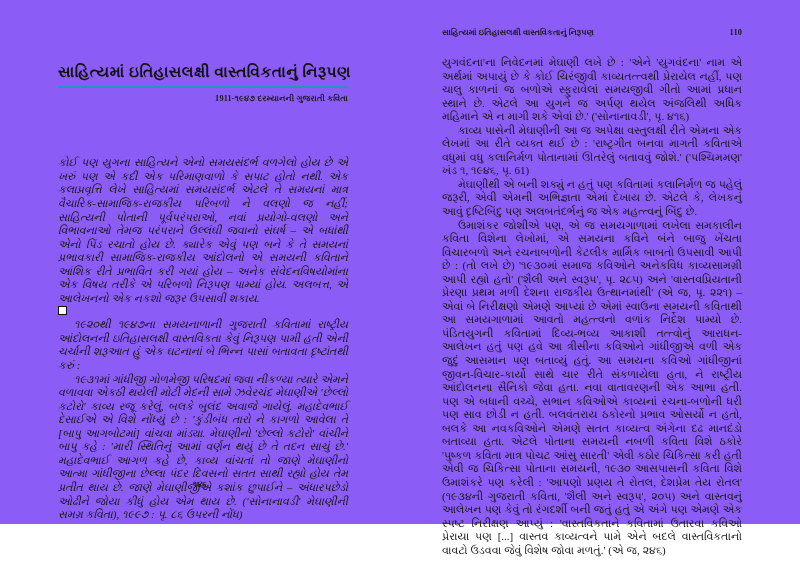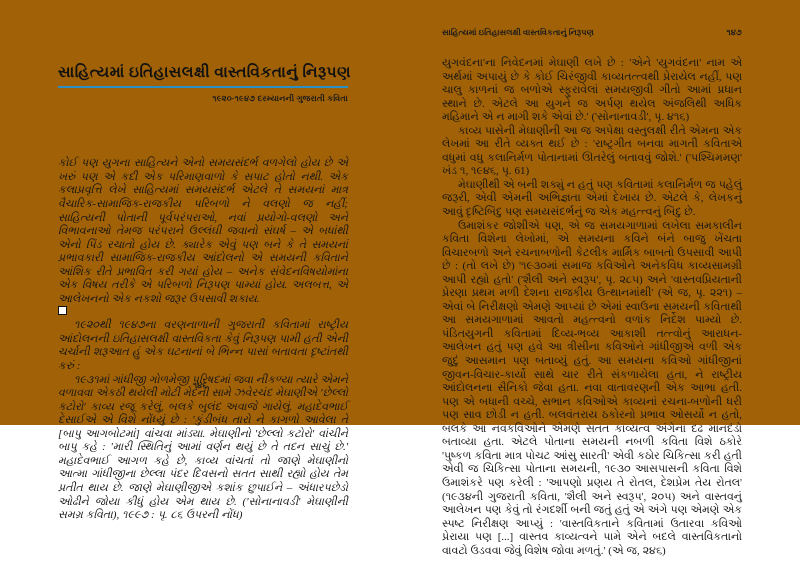--- a/index.html
+++ b/index.html
@@ -19,23 +19,23 @@
     position: relative;
     width: 800px;
     height: 566px;
     display: flex;
     background: #ffffff;
   }
 
   .page {
     position: relative;
     width: 400px;
-    height: 425px;
+    height: 524px;
     box-sizing: border-box;
-    background: #a16207;
+    background: #8b5cf6;
   }
 
   
   .page-left {
     padding: 52px 52px 0 58px;
   }
 
   .chapter-title-block {
     margin-top: 10px;
     text-align: right;
@@ -134,46 +134,46 @@
 </head>
 <body>
 
 <div class="spread">
 
   <div class="page page-left">
 
     <div class="chapter-title-block">
       <div class="chapter-title">સાહિત્યમાં ઇતિહાસલક્ષી વાસ્તવિકતાનું નિરૂપણ</div>
       <div class="title-rule"></div>
-      <div class="chapter-subtitle">૧૯૨૦-૧૯૪૭ દરમ્યાનની ગુજરાતી કવિતા</div>
+      <div class="chapter-subtitle">1911-૧૯૪૭ દરમ્યાનની ગુજરાતી કવિતા</div>
     </div>
 
     <div class="left-body body-text">
       <p>કોઈ પણ યુગના સાહિત્યને એનો સમયસંદર્ભ વળગેલો હોય છે એ ખરું પણ એ કદી એક પરિમાણવાળો કે સપાટ હોતો નથી. એક કલાપ્રવૃત્તિ લેખે સાહિત્યમાં સમયસંદર્ભ એટલે તે સમયનાં માત્ર વૈચારિક-સામાજિક-રાજકીય પરિબળો ને વલણો જ નહીં; સાહિત્યની પોતાની પૂર્વપરંપરાઓ, નવાં પ્રયોગો-વલણો અને વિભાવનાઓ તેમજ પરંપરાને ઉલ્લંઘી જવાનો સંઘર્ષ – એ બધાંથી એનો પિંડ રચાતો હોય છે. ક્યારેક એવું પણ બને કે તે સમયનાં પ્રભાવકારી સામાજિક-રાજકીય આંદોલનો એ સમયની કવિતાને આંશિક રીતે પ્રભાવિત કરી ગયાં હોય – અનેક સંવેદનવિષયોમાંના એક વિષય તરીકે એ પરિબળો નિરૂપણ પામ્યાં હોય. અલબત્ત, એ આલેખનનો એક નકશો જરૂર ઉપસાવી શકાય.</p>
 
       <div class="section-break">
         <span class="glyph"></span>
       </div>
 
-      <p class="indent">૧૯૨૦થી ૧૯૪૭ના વરણનાળાની ગુજરાતી કવિતામાં રાષ્ટ્રીય આંદોલનની ઇતિહાસલક્ષી વાસ્તવિકતા કેવું નિરૂપણ પામી હતી એની ચર્ચાની શરૂઆત હું એક ઘટનાનાં બે ભિન્ન પાસાં બતાવતા દૃષ્ટાંતથી કરું :</p>
+      <p class="indent">૧૯૨૦થી ૧૯૪૭ના સમયનાળાની ગુજરાતી કવિતામાં રાષ્ટ્રીય આંદોલનની ઇતિહાસલક્ષી વાસ્તવિકતા કેવું નિરૂપણ પામી હતી એની ચર્ચાની શરૂઆત હું એક ઘટનાનાં બે ભિન્ન પાસાં બતાવતા દૃષ્ટાંતથી કરું :</p>
       <p class="indent">૧૯૩૧માં ગાંધીજી ગોળમેજી પરિષદમાં જવા નીકળ્યા ત્યારે એમને વળાવવા એકઠી થયેલી મોટી મેદની સામે ઝવેરચંદ મેઘાણીએ 'છેલ્લો કટોરો' કાવ્ય રજૂ કરેલું, બલકે બુલંદ અવાજે ગાયેલું. મહાદેવભાઈ દેસાઈએ એ વિશે નોંધ્યું છે : 'કુંડીબંધ તારો ને કાગળો આવેલા તે [બાપુ આગબોટમાં] વાંચવા માંડ્યા. મેઘાણીનો 'છેલ્લો કટોરો' વાંચીને બાપુ કહે : 'મારી સ્થિતિનું આમાં વર્ણન થયું છે તે તદન સાચું છે.' મહાદેવભાઈ આગળ કહે છે, કાવ્ય વાંચતાં તો જાણે મેઘાણીનો આત્મા ગાંધીજીના છેલ્લા પંદર દિવસનો સતત સાથી રહ્યો હોય તેમ પ્રતીત થાય છે. જાણે મેઘાણીજીએ કશાંક છુપાઈને – અંધારપછેડો ઓઢીને જોયા કીધું હોય એમ થાય છે. ('સોનાનાવડી' મેઘાણીની સમગ્ર કવિતા), ૧૯૯૭ : પૃ. ૮૬ ઉપરની નોંધ)</p>
     </div>
 
     <div class="folio-bottom">૧૪૬</div>
   </div>
 
   <div class="page page-right">
 
     <div class="running-head">
       <span class="running-head-title">સાહિત્યમાં ઇતિહાસલક્ષી વાસ્તવિકતાનું નિરૂપણ</span>
-      <span class="running-head-folio">૧૪૭</span>
+      <span class="running-head-folio">110</span>
     </div>
 
     <div class="body-text">
       <p>યુગવંદના'ના નિવેદનમાં મેઘાણી લખે છે : 'એને 'યુગવંદના' નામ એ અર્થમાં અપાયું છે કે કોઈ ચિરંજીવી કાવ્યતત્ત્વથી પ્રેરાયેલ નહીં, પણ ચાલુ કાળનાં જ બળોએ સ્ફુરાવેલાં સમયજીવી ગીતો આમાં પ્રધાન સ્થાને છે. એટલે આ યુગને જ અર્પણ થયેલ અંજલિથી અધિક મહિમાને એ ન માગી શકે એવાં છે.' ('સોનાનાવડી', પૃ. ૪૧૬)</p>
       <p class="indent">કાવ્ય પાસેની મેઘાણીની આ જ અપેક્ષા વસ્તુલક્ષી રીતે એમના એક લેખમાં આ રીતે વ્યક્ત થઈ છે : 'રાષ્ટ્રગીત બનવા માગતી કવિતાએ વધુમાં વધુ કલાનિર્મળ પોતાનામાં ઊતરેલું બતાવવું જોશે.' ('પશ્ચિમમણ' ખંડ ૧, ૧૯૪૬, પૃ. 61)</p>
-      <p class="indent">મેઘાણીથી એ બની શક્યું ન હતું પણ કવિતામાં કલાનિર્મળ જ પહેલું જરૂરી, એવી એમની અભિજ્ઞતા એમાં દેખાય છે. એટલે કે, લેખકનું આવું દૃષ્ટિબિંદુ પણ સમયસંદર્ભનું જ એક મહત્ત્વનું બિંદુ છે.</p>
+      <p class="indent">મેઘાણીથી એ બની શક્યું ન હતું પણ કવિતામાં કલાનિર્મળ જ પહેલું જરૂરી, એવી એમની અભિજ્ઞતા એમાં દેખાય છે. એટલે કે, લેખકનું આવું દૃષ્ટિબિંદુ પણ અલબતંદર્ભનું જ એક મહત્ત્વનું બિંદુ છે.</p>
       <p class="indent">ઉમાશંકર જોશીએ પણ, એ જ સમયગાળામાં લખેલા સમકાલીન કવિતા વિશેના લેખોમાં, એ સમયના કવિને બંને બાજુ ખેંચતા વિચારબળો અને રચનાબળોની કેટલીક માર્મિક બાબતો ઉપસાવી આપી છે : (તો લખે છે) '૧૯૩૦માં સમાજ કવિઓને અનેકવિધ કાવ્યસામગ્રી આપી રહ્યો હતો' ('શૈલી અને સ્વરૂપ', પૃ. ૨૮૫) અને 'વાસ્તવપ્રિયતાની પ્રેરણા પ્રથમ મળી દેશના રાજકીય ઉત્થાનમાંથી' (એ જ, પૃ. ૨૨૧) – એવાં બે નિરીક્ષણો એમણે આપ્યાં છે એમાં સ્વાઉના સમયની કવિતાથી આ સમયગાળામાં આવતો મહત્ત્વનો વળાંક નિર્દેશ પામ્યો છે. પંડિતયુગની કવિતામાં દિવ્ય-ભવ્ય આકાશી તત્ત્વોનું આરાધન-આલેખન હતું પણ હવે આ ત્રીસીના કવિઓને ગાંધીજીએ વળી એક જુદું આસમાન પણ બતાવ્યું હતું. આ સમયના કવિઓ ગાંધીજીનાં જીવન-વિચાર-કાર્યો સાથે ચાર રીતે સંકળાયેલા હતા, ને રાષ્ટ્રીય આંદોલનના સૈનિકો જેવા હતા. નવા વાતાવરણની એક આભા હતી. પણ એ બધાની વચ્ચે, સભાન કવિઓએ કાવ્યનાં રચના-બળોની ધરી પણ સાવ છોડી ન હતી. બલવંતરાય ઠકોરનો પ્રભાવ ઓસર્યો ન હતો, બલકે આ નવકવિઓને એમણે સતત કાવ્યત્વ અંગેના દઢ માનદંડો બતાવ્યા હતા. એટલે પોતાના સમયની નબળી કવિતા વિશે ઠકોરે 'પુષ્કળ કવિતા માત્ર પોચટ આંસુ સારતી' એવી કઠોર ચિકિત્સા કરી હતી એવી જ ચિકિત્સા પોતાના સમયની, ૧૯૩૦ આસપાસની કવિતા વિશે ઉમાશંકરે પણ કરેલી : 'આપણો પ્રણય તે રોતલ, દેશપ્રેમ તેય રોતલ' (૧૯૩૪ની ગુજરાતી કવિતા, 'શૈલી અને સ્વરૂપ', ૨૦૫) અને વાસ્તવનું આલેખન પણ કેવું તો રંગદર્શી બની જતું હતું એ અંગે પણ એમણે એક સ્પષ્ટ નિરીક્ષણ આપ્યું : 'વાસ્તવિકતાને કવિતામાં ઉતારવા કવિઓ પ્રેરાયા પણ [...] વાસ્તવ કાવ્યત્વને પામે એને બદલે વાસ્તવિકતાનો વાવટો ઉડવવા જેવું વિશેષ જોવા મળતું.' (એ જ, ૨૪૬)</p>
     </div>
 
   </div>
 
 </div>
 
 </body></html>

